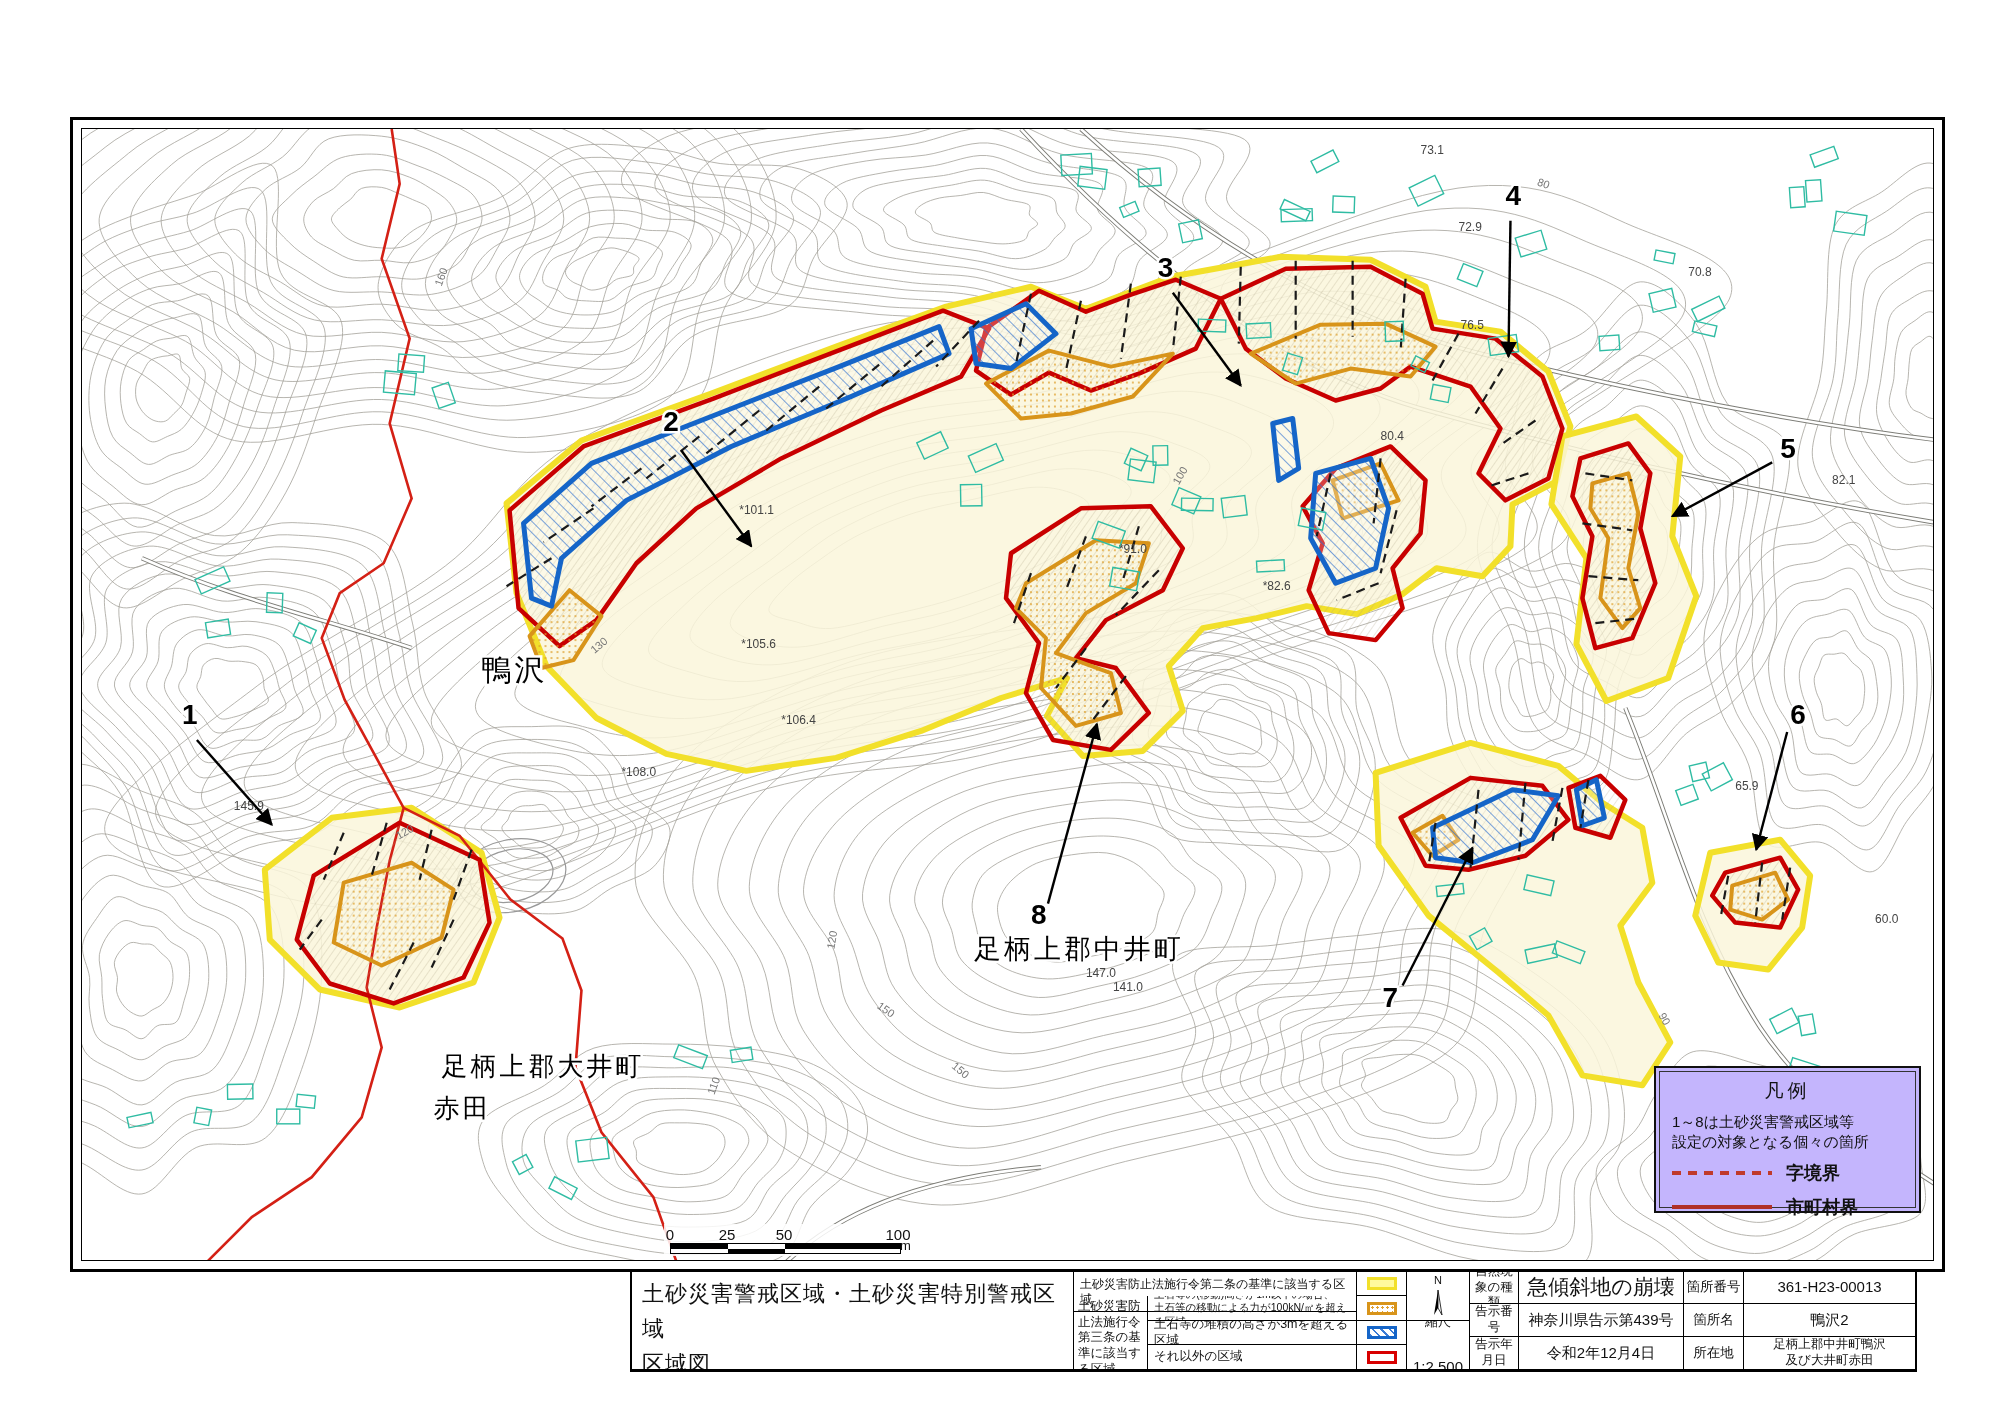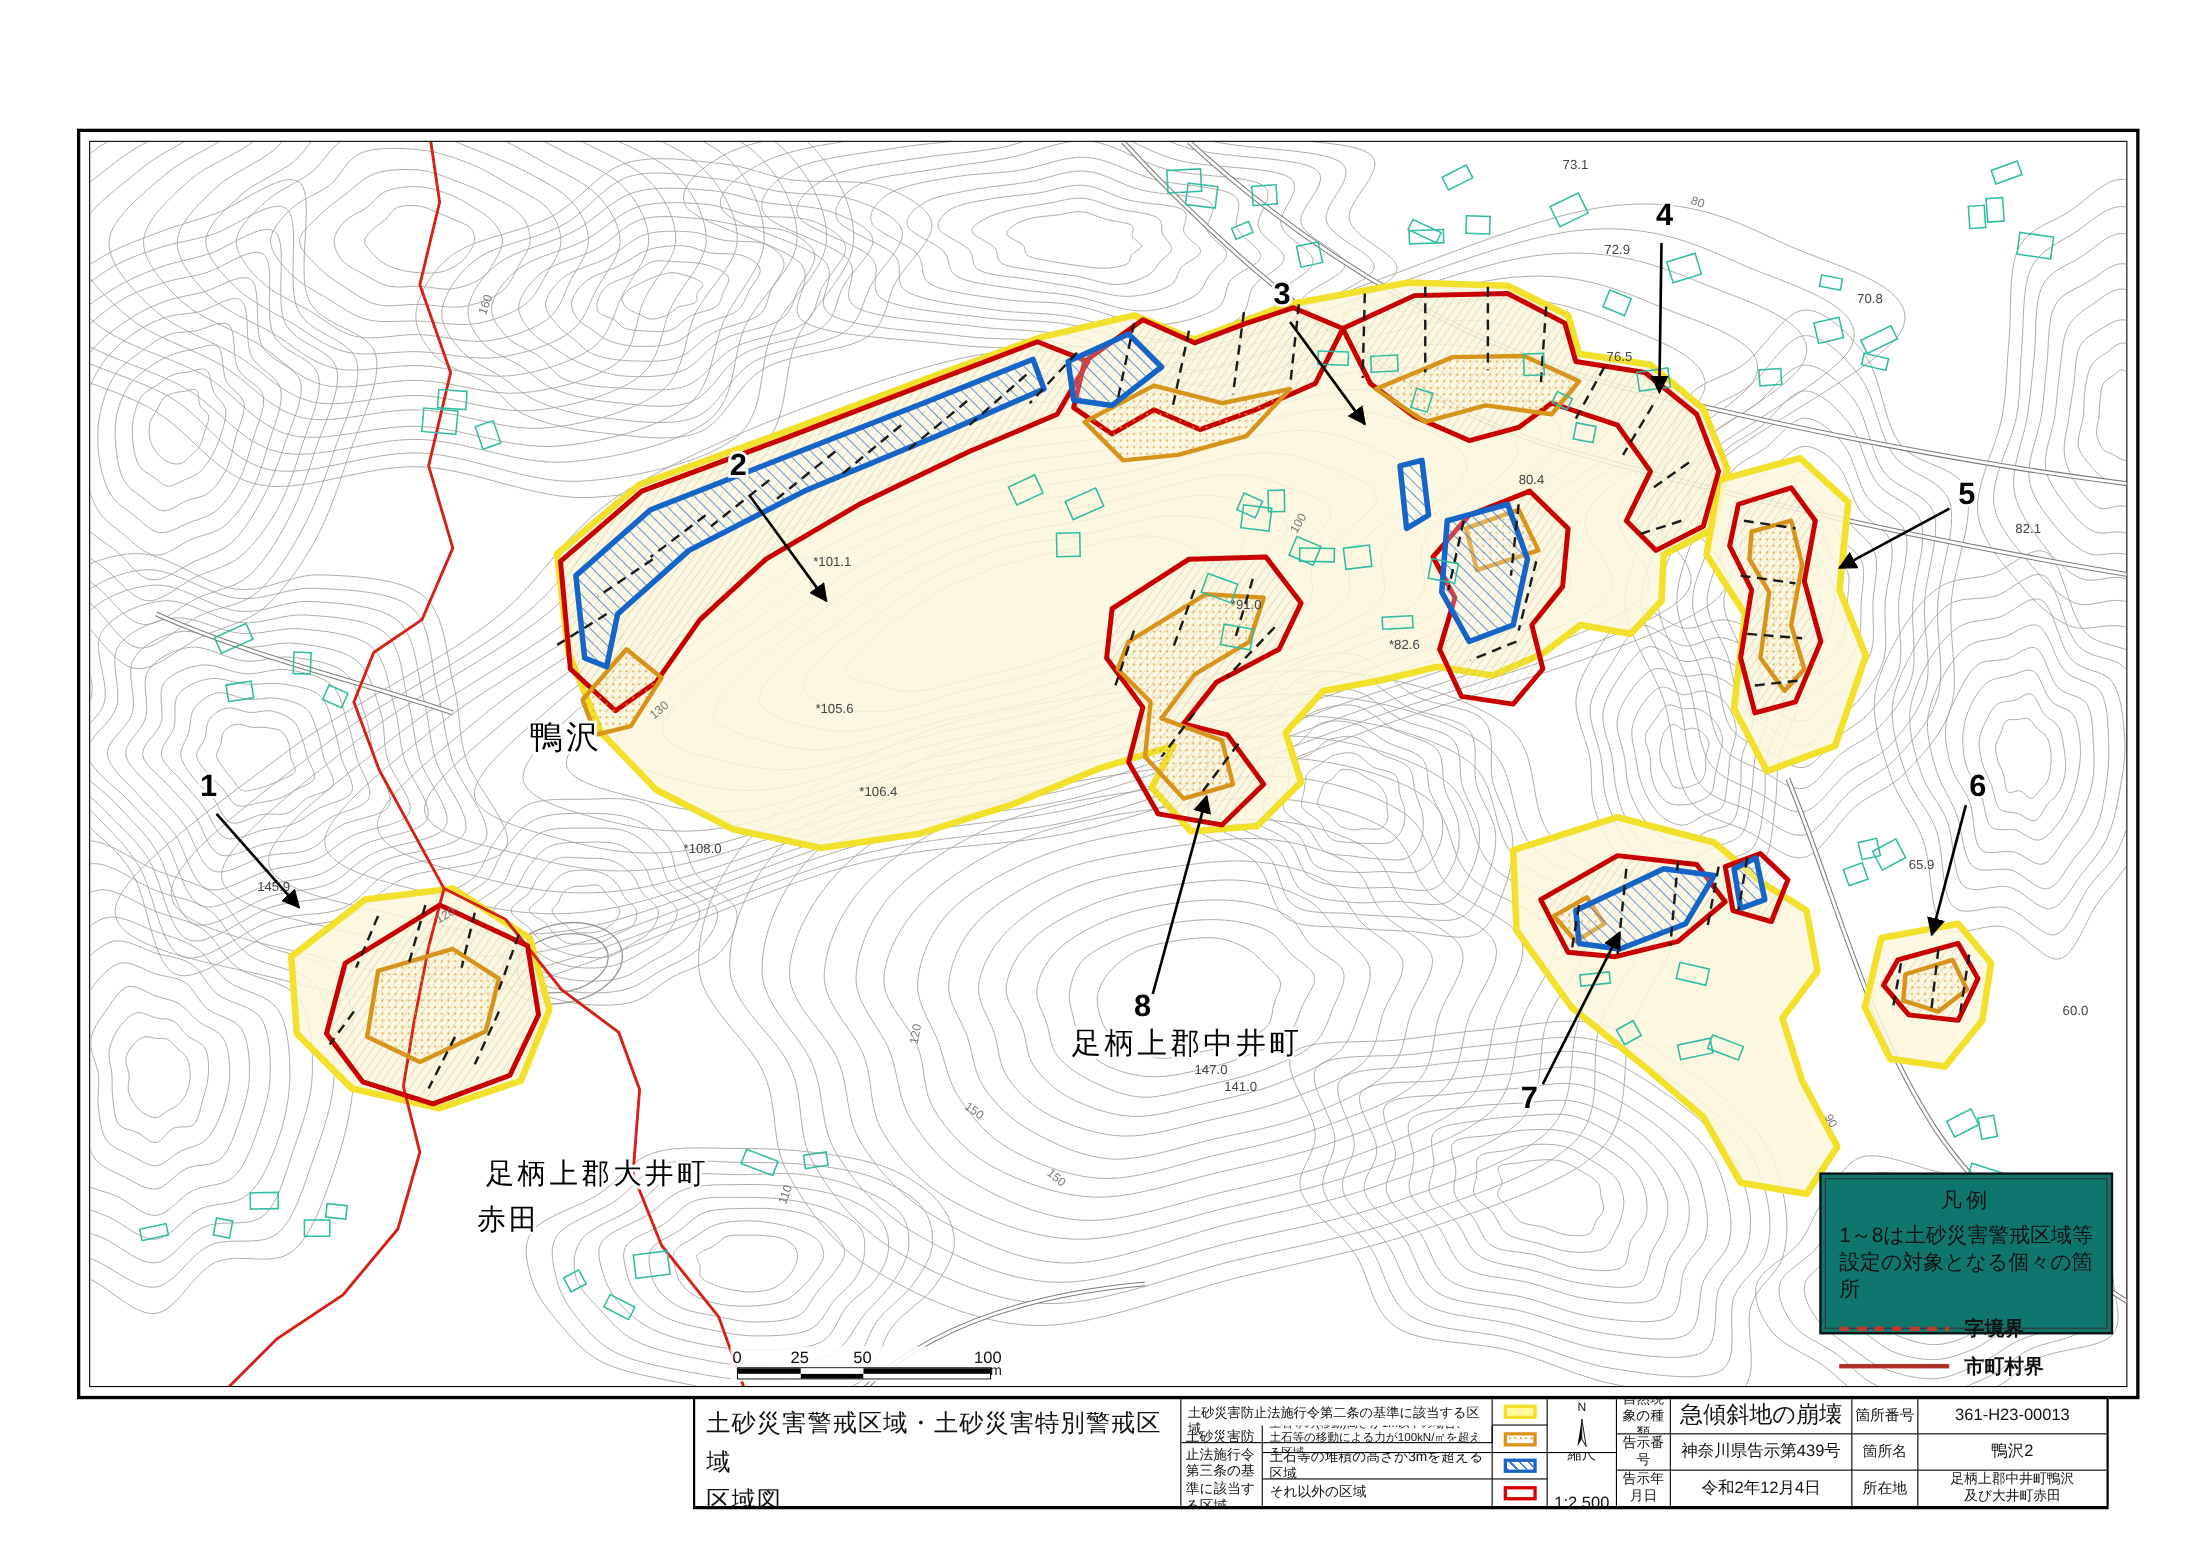--- a/index.html
+++ b/index.html
@@ -7,24 +7,24 @@
         font-family:"Liberation Sans",sans-serif;color:#111;}
   .page-title{position:absolute;left:845px;top:46px;transform:translateX(-50%);
         font-size:29px;font-weight:bold;letter-spacing:2px;white-space:nowrap;}
   .map-frame{position:absolute;left:70px;top:117px;width:1875px;height:1155px;
         border:3px solid #000;box-sizing:border-box;background:#fff;}
   .map-inner{position:absolute;left:8px;top:8px;right:8px;bottom:8px;border:1.5px solid #000;
         box-sizing:border-box;overflow:hidden;background:#fff;}
   svg{display:block;}
   
   .legend-box{position:absolute;left:1572px;top:937px;width:267px;height:147px;
-        background:#0f766e;border:2px solid #111;box-sizing:border-box;z-index:5;}
+        background:#c4b5fd;border:2px solid #111;box-sizing:border-box;z-index:5;}
   .legend-box .inner{position:absolute;left:3px;top:3px;right:3px;bottom:3px;border:1px solid #333;}
   .legend-title{text-align:center;font-size:19px;margin-top:6px;letter-spacing:4px;}
-  .legend-note{font-size:19px;line-height:1.3;margin:8px 0 0 12px;}
+  .legend-note{font-size:15px;line-height:1.3;margin:8px 0 0 12px;}
   .legend-row{display:flex;align-items:center;margin:10px 0 0 12px;}
   .legend-line{width:100px;height:4px;margin-right:14px;}
   .legend-line.dashed{background:repeating-linear-gradient(90deg,#c03a2b 0 9px,transparent 9px 16px);}
   .legend-line.solid{background:#b03028;}
   .legend-row b{font-size:18px;}
   
   .scalebar{position:absolute;left:582px;top:1095px;z-index:5;background:rgba(255,255,255,.85);padding:2px 6px;}
   .sb-labels{position:relative;height:17px;width:240px;font-size:15px;}
   .sb-labels span{position:absolute;transform:translateX(-50%);}
   .sb-bar{position:relative;width:229px;height:9px;border:1px solid #000;box-sizing:content-box;}

